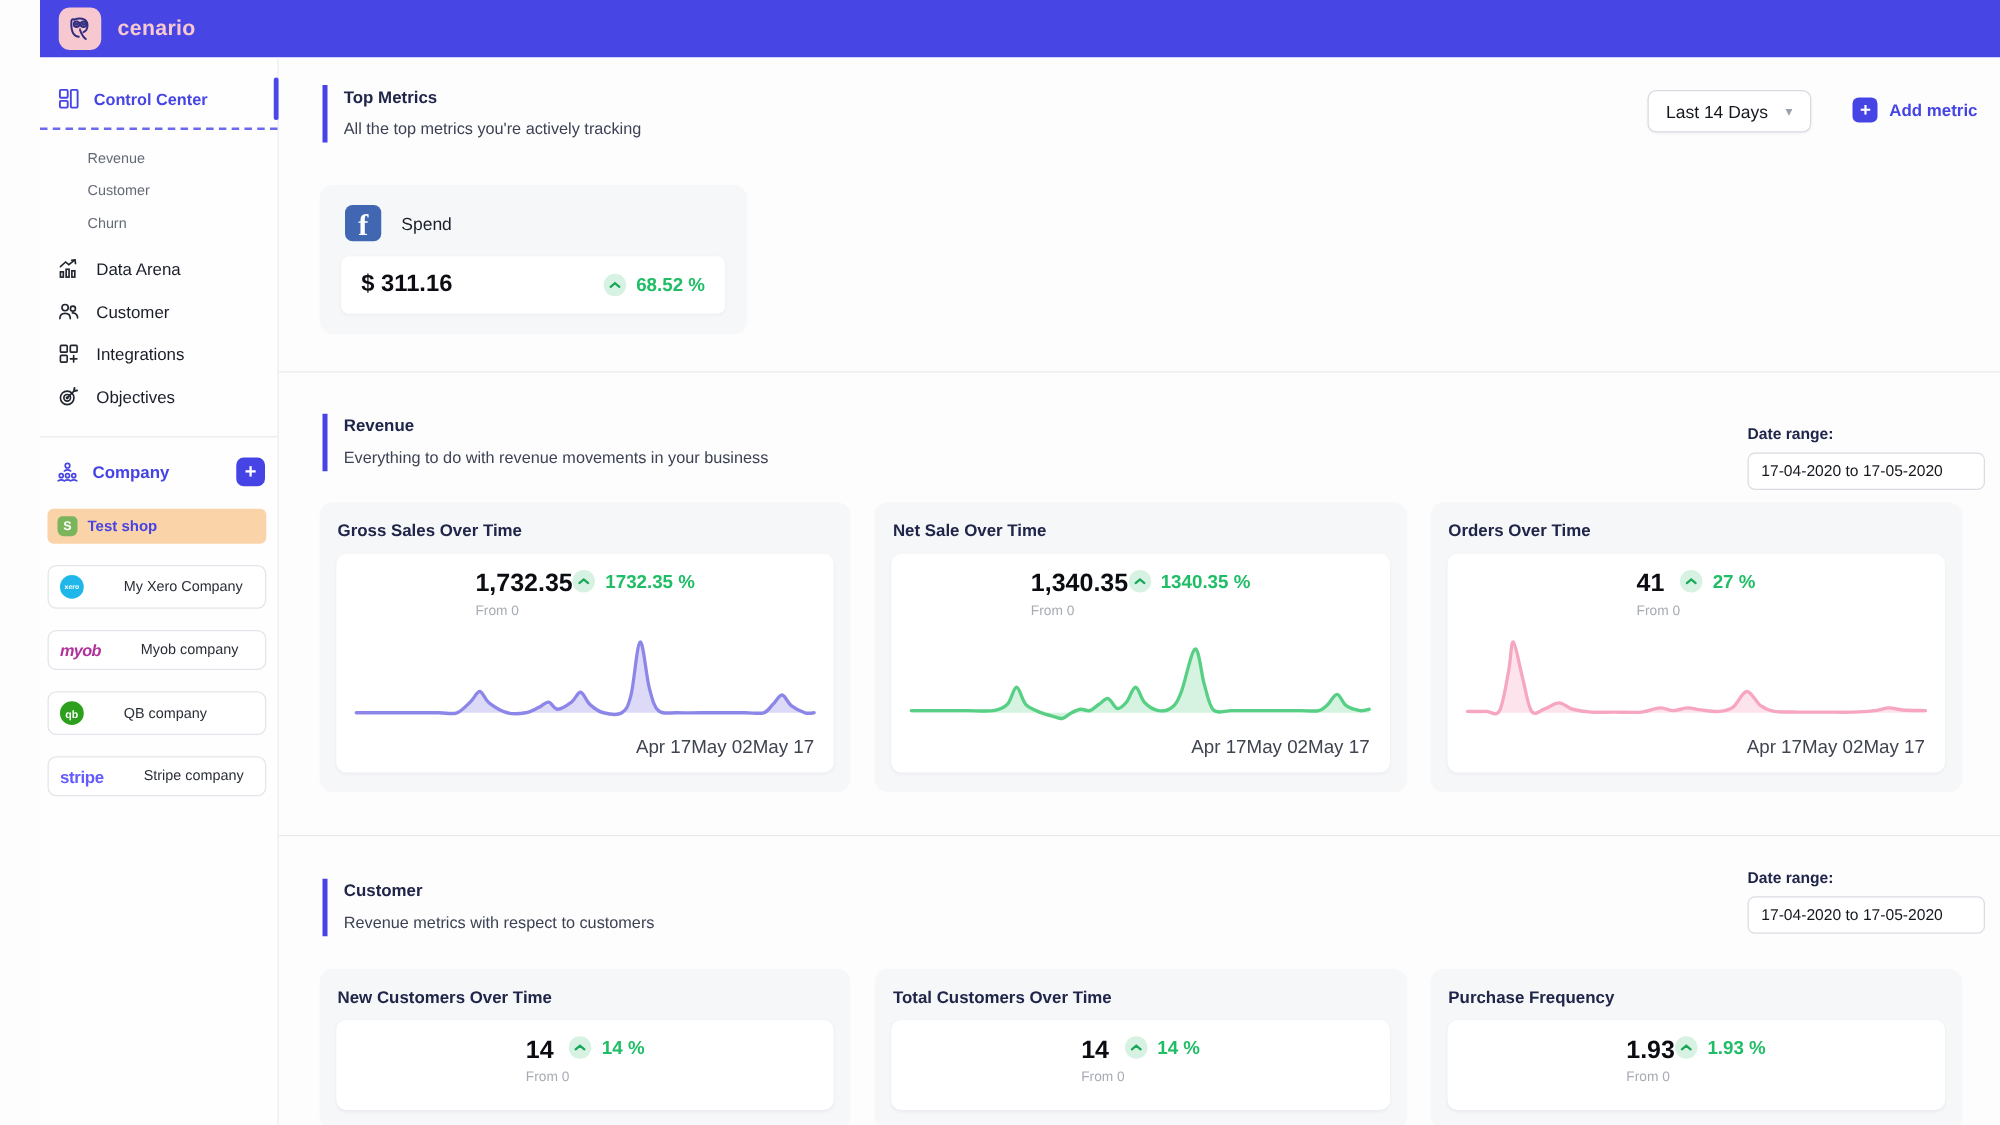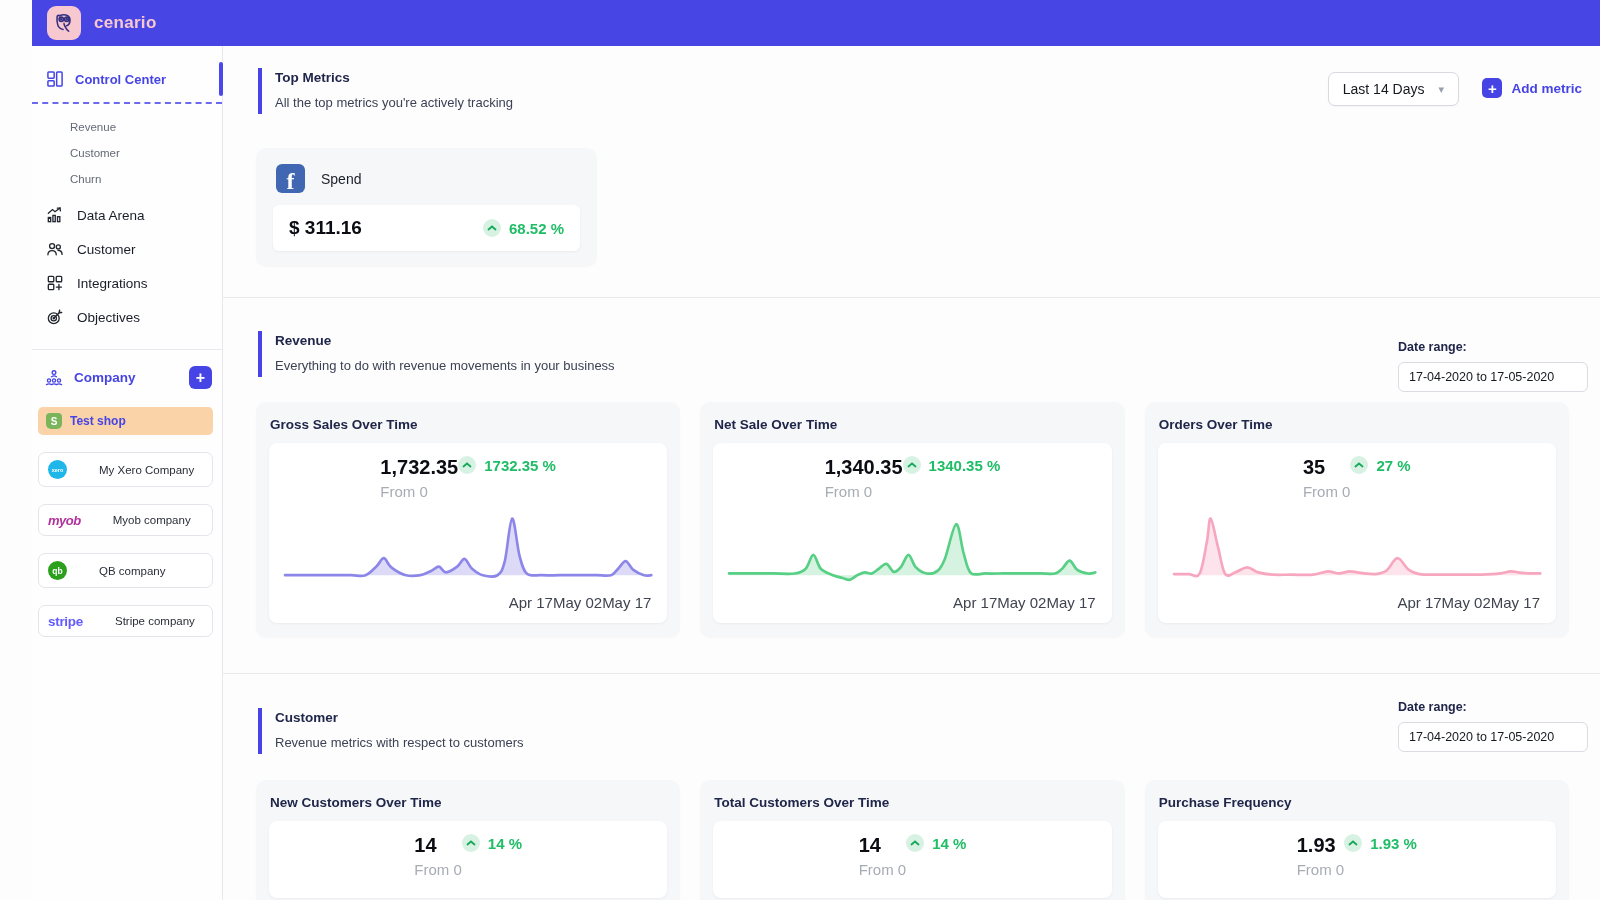--- a/index.html
+++ b/index.html
@@ -37,21 +37,21 @@
   .qb-badge { width:19px; height:19px; border-radius:50%; background:#2ca01c; color:#fff; font-size:8.5px; font-weight:700; display:flex; align-items:center; justify-content:center; }
   .stripe-badge { color:#635bff; font-size:13.5px; font-weight:800; letter-spacing:-.3px; }
 
   
   .main { flex:1; position:relative; background:#fdfdfe; overflow:hidden; }
   .section { position:relative; }
   .sec-head { border-left:4px solid #4843e6; padding:2px 0 4px 13px; margin-left:35px; }
   .sec-title { font-size:13.5px; font-weight:800; color:#20264a; }
   .sec-sub { font-size:13px; color:#3c4254; margin-top:10px; }
   .sec1 { padding-top:22px; }
-  .period-box { position:absolute; top:26px; right:173px; background:#fff; border:1px solid #d8dadf; border-radius:7px; padding:8px 14px; display:flex; align-items:center; gap:14px; font-size:14px; color:#15181e; cursor:pointer; box-shadow:0 1px 2px rgba(16,24,40,.04); }
+  .period-box { position:absolute; top:26px; right:183px; background:#fff; border:1px solid #d8dadf; border-radius:7px; padding:8px 14px; display:flex; align-items:center; gap:14px; font-size:14px; color:#15181e; cursor:pointer; box-shadow:0 1px 2px rgba(16,24,40,.04); }
   .caret { color:#9aa0ab; font-size:11px; }
   .add-metric { position:absolute; top:32px; right:50px; display:flex; align-items:center; gap:9px; cursor:pointer; }
   .add-metric .plus-sq { width:20px; height:20px; border-radius:5px; background:#4644e4; color:#fff; font-size:15px; font-weight:700; display:flex; align-items:center; justify-content:center; line-height:1; }
   .add-metric .am-label { color:#4644e4; font-size:13.5px; font-weight:700; }
 
   .spend-card { margin:34px 0 0 33px; width:341px; background:#f6f7f9; border-radius:10px; box-shadow:0 1px 2px rgba(16,24,40,.03); padding-bottom:15px; }
   .spend-top { display:flex; align-items:center; gap:16px; padding:16px 20px 12px 20px; }
   .fb-badge { width:29px; height:29px; border-radius:6px; background:#4267b2; color:#fff; display:flex; align-items:flex-end; justify-content:center; font-family:"Liberation Serif","DejaVu Serif",serif; font-size:24px; font-weight:700; overflow:hidden; line-height:.95; }
   .spend-label { font-size:14px; color:#1b1f2a; }
   .value-card { margin:0 17px; background:#fff; border-radius:6px; box-shadow:0 1px 3px rgba(16,24,40,.05); padding:12px 16px; display:flex; align-items:center; justify-content:space-between; }
@@ -67,21 +67,21 @@
   .date-box.d1 { top:42px; }
   .date-label { font-size:12.5px; font-weight:800; color:#20264a; margin-bottom:8px; }
   .date-input { width:190px; background:#fff; border:1px solid #dadce2; border-radius:6px; padding:7px 10px; font-size:12.5px; color:#15181e; cursor:pointer; }
 
   .cards-row { display:flex; gap:20px; margin:25px 63px 0 33px; }
   .chart-card { flex:1; background:#f6f7f9; border-radius:10px; box-shadow:0 1px 2px rgba(16,24,40,.03); padding-bottom:14px; }
   .chart-card-title { padding:15px 16px 11px 14px; font-size:13.5px; font-weight:800; color:#20264a; }
   .chart-inner { margin:0 13px; background:#fff; border-radius:8px; box-shadow:0 1px 3px rgba(16,24,40,.05); padding:13px 16px 6px 16px; }
   .stat-row { display:flex; align-items:flex-start; justify-content:center; }
   .stat-value { font-size:20px; font-weight:800; color:#0b0d13; }
-  .stat-sub { font-size:15px; color:#a7abb4; margin-top:4px; }
+  .stat-sub { font-size:11px; color:#a7abb4; margin-top:4px; }
   .sparkline { width:100%; height:84px; margin-top:4px; display:block; overflow:visible; }
   .ticks { display:flex; justify-content:flex-end; font-size:15px; color:#3f4450; padding:6px 0 6px 0; }
 
   .sec3 { padding-top:12px; }
   .sec3 .sec-head { margin-top:22px; }
   .date-box.d2 { top:26px; }
   .cards-row.bottom { margin-top:26px; }
   .chart-inner.cut { padding-bottom:20px; }
 
   .scrollbar { position:absolute; top:0; right:0; width:3px; height:854px; background:#cdd0d8; opacity:.7; }
@@ -334,21 +334,21 @@
                 <span>May 17</span>
               </div>
             </div>
           </div>
 
           <div class="chart-card">
             <div class="chart-card-title">Orders Over Time</div>
             <div class="chart-inner">
               <div class="stat-row">
                 <div>
-                  <div class="stat-value">35</div>
+                  <div class="stat-value">41</div>
                   <div class="stat-sub">From 0</div>
                 </div>
                 <div class="change">
                   <span class="up-circle">
                     <svg width="10" height="8" viewBox="0 0 10 8">
                         <path d="M1.5 5.5 L5 2.5 L8.5 5.5" fill="none" stroke="#17a85a" stroke-width="1.8" stroke-linecap="round"></path>
                       </svg>
                   </span>
                   <span class="change-text">27 %</span>
                 </div>

